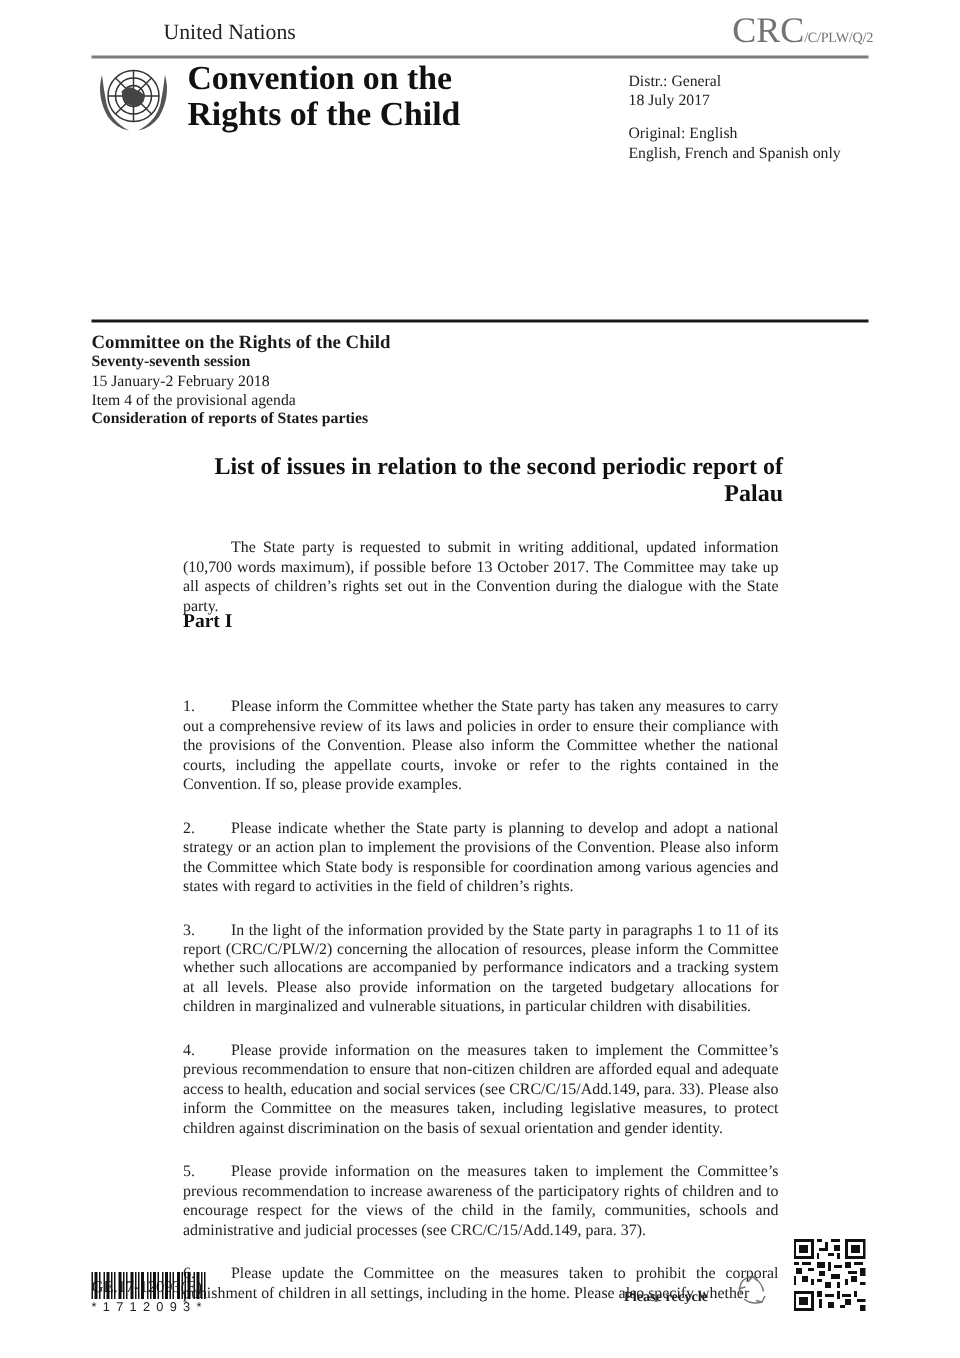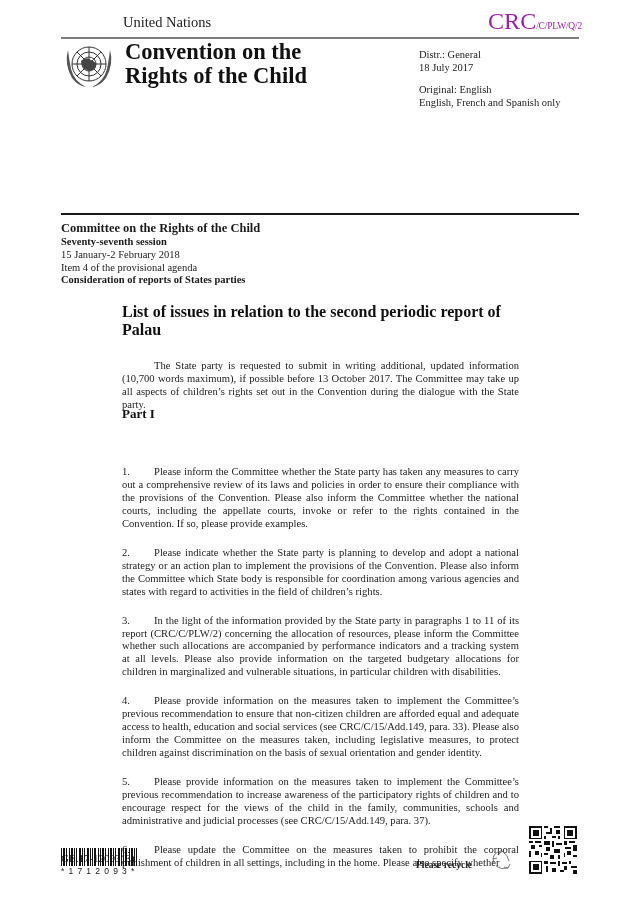--- a/index.html
+++ b/index.html
@@ -1,33 +1,33 @@
 <!DOCTYPE html>
 <html><head>
   <meta charset="utf-8">
   <style>
     html, body { margin: 0; padding: 0; }
     body {
       width: 640px; height: 905px; background: #ffffff; position: relative; overflow: hidden;
       font-family: "Liberation Serif", "DejaVu Serif", serif; color: #1a1a1a;
     }
     .abs { position: absolute; }
-    .un-label { left: 123px; top: 14px; font-size: 14.5px; color: #222; }
-    .symbol { right: 58px; top: 8px; font-size: 24px; color: #a21caf; white-space: nowrap; }
+    .un-label { left: 109px; top: 14px; font-size: 14.5px; color: #222; }
+    .symbol { right: 58px; top: 8px; font-size: 24px; color: #737373; white-space: nowrap; }
     .symbol .sub { font-size: 9.5px; letter-spacing: -0.2px; }
     .rule-top { left: 61px; top: 37px; width: 518px; height: 2px; background: #7d7d7d; }
     .emblem { left: 62px; top: 40px; width: 54px; height: 50px; }
     .conv-title { left: 125px; top: 40px; font-size: 22.5px; font-weight: bold; line-height: 24px; color: #111; }
     .distr { left: 419px; top: 48px; font-size: 10.5px; line-height: 13px; color: #222; }
     .distr .gap { height: 9px; }
     .rule-mid { left: 61px; top: 213px; width: 518px; height: 2px; background: #1a1a1a; }
     .committee { left: 61px; top: 220px; font-size: 10.5px; line-height: 12.8px; color: #1a1a1a; }
     .committee .c-name { font-size: 12.5px; font-weight: bold; line-height: 16px; text-align: center; }
     .committee .b { font-weight: bold; }
-    .main-title { left: 122px; top: 303px; width: 400px; font-size: 16px; font-weight: bold; line-height: 18px; color: #111; }
+    .main-title { left: 122px; top: 303px; width: 400px; font-size: 16px; font-weight: bold; line-height: 18px; color: #111; text-align: right; }
     .body-col { left: 122px; width: 397px; font-size: 10.6px; line-height: 12.95px; text-align: justify; color: #222; }
     .intro { top: 360px; text-indent: 32px; }
     .part-heading { left: 122px; top: 406px; font-size: 13px; font-weight: bold; color: #111; }
     .para { margin: 16px 0 7px 0; }
     .para .num { display: inline-block; width: 32px; }
     .paras { top: 450px; }
     .footer-symbol { left: 61px; top: 852px; font-size: 11px; color: #222; }
     .barcode { left: 61px; top: 848px; width: 90px; height: 18px; display: flex; gap: 0; }
     .barcode span { display: block; height: 100%; background: #111; }
     .barcode-num { left: 61px; top: 866px; font-size: 8.5px; letter-spacing: 4.2px; color: #222; font-family: "Liberation Sans", sans-serif; }

